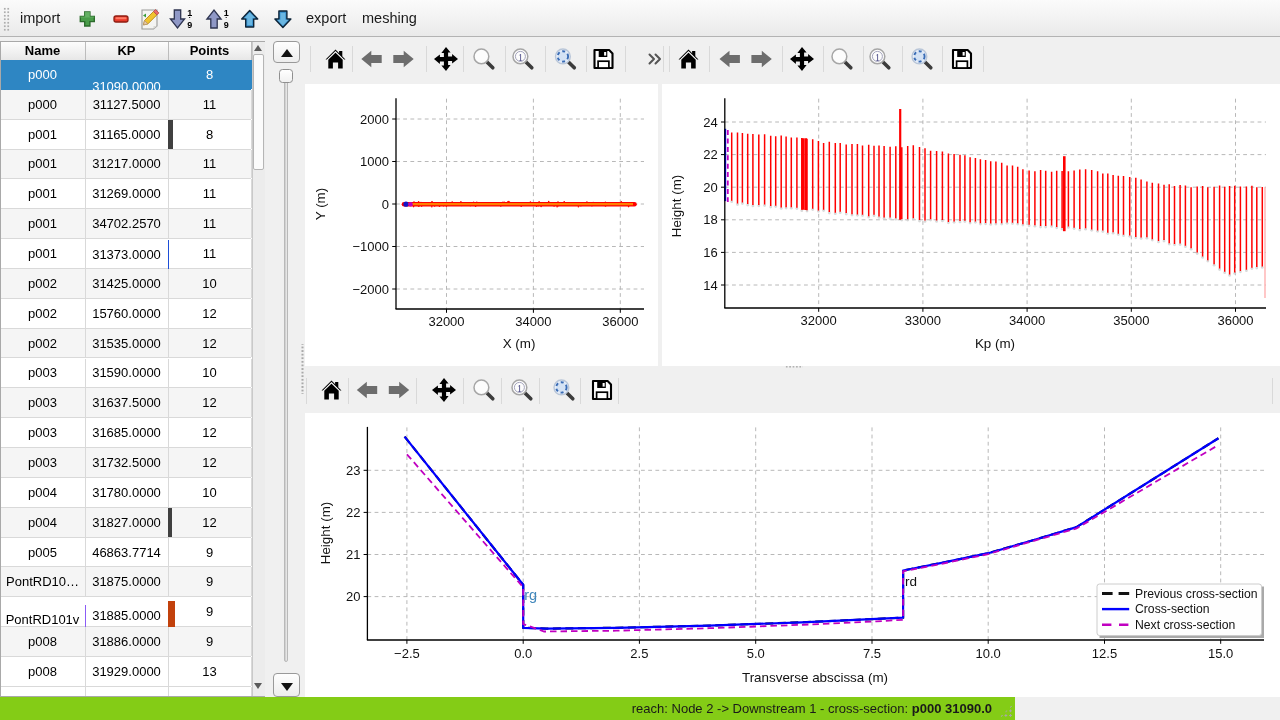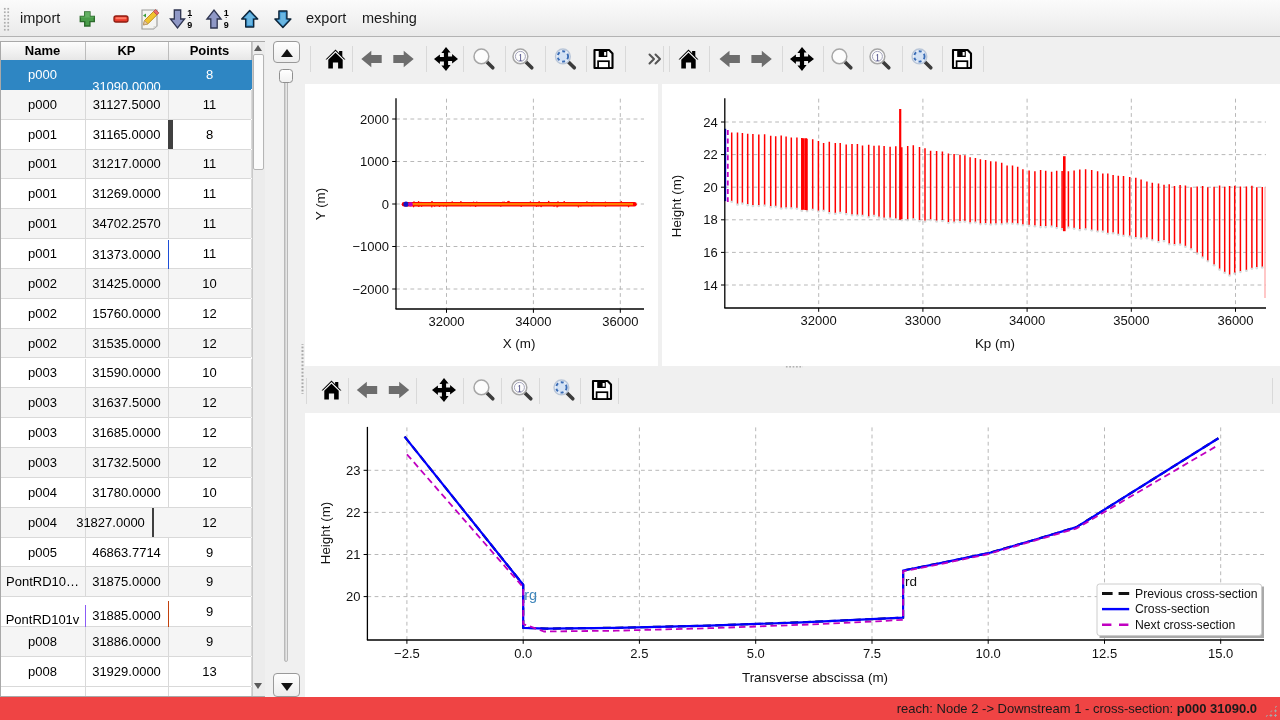--- a/index.html
+++ b/index.html
@@ -123,36 +123,36 @@
     <div style="position:absolute;left:85.0px;top:0;width:82.0px;height:100%;border-right:1px solid #d9d9d9;display:flex;align-items:center;justify-content:center;overflow:hidden">31732.5000</div>
     <div style="position:absolute;left:168.0px;top:0;width:82.0px;height:100%;border-right:1px solid #d9d9d9;display:flex;align-items:center;justify-content:center;overflow:hidden">12</div>
   </div>
 <div style="position:absolute;left:0.5px;top:477.90px;width:250px;height:29.85px;background:#fff;box-sizing:border-box;border-bottom:1px solid #d9d9d9;font:13px 'Liberation Sans',sans-serif;color:#000">
     <div style="position:absolute;left:0.0px;top:0;width:84.0px;height:100%;border-right:1px solid #d9d9d9;display:flex;align-items:center;justify-content:center;overflow:hidden">p004</div>
     <div style="position:absolute;left:85.0px;top:0;width:82.0px;height:100%;border-right:1px solid #d9d9d9;display:flex;align-items:center;justify-content:center;overflow:hidden">31780.0000</div>
     <div style="position:absolute;left:168.0px;top:0;width:82.0px;height:100%;border-right:1px solid #d9d9d9;display:flex;align-items:center;justify-content:center;overflow:hidden">10</div>
   </div>
 <div style="position:absolute;left:0.5px;top:507.75px;width:250px;height:29.85px;background:#f5f5f5;box-sizing:border-box;border-bottom:1px solid #d9d9d9;font:13px 'Liberation Sans',sans-serif;color:#000">
     <div style="position:absolute;left:0.0px;top:0;width:84.0px;height:100%;border-right:1px solid #d9d9d9;display:flex;align-items:center;justify-content:center;overflow:hidden">p004</div>
-    <div style="position:absolute;left:69px;top:0;width:82.0px;height:100%;border-right:2px solid #404040;display:flex;align-items:center;justify-content:center;overflow:hidden">31827.0000</div>
+    <div style="position:absolute;left:85.0px;top:0;width:82.0px;height:100%;border-right:4px solid #404040;display:flex;align-items:center;justify-content:center;overflow:hidden">31827.0000</div>
     <div style="position:absolute;left:168.0px;top:0;width:82.0px;height:100%;border-right:1px solid #d9d9d9;display:flex;align-items:center;justify-content:center;overflow:hidden">12</div>
   </div>
 <div style="position:absolute;left:0.5px;top:537.60px;width:250px;height:29.85px;background:#fff;box-sizing:border-box;border-bottom:1px solid #d9d9d9;font:13px 'Liberation Sans',sans-serif;color:#000">
     <div style="position:absolute;left:0.0px;top:0;width:84.0px;height:100%;border-right:1px solid #d9d9d9;display:flex;align-items:center;justify-content:center;overflow:hidden">p005</div>
     <div style="position:absolute;left:85.0px;top:0;width:82.0px;height:100%;border-right:1px solid #d9d9d9;display:flex;align-items:center;justify-content:center;overflow:hidden">46863.7714</div>
     <div style="position:absolute;left:168.0px;top:0;width:82.0px;height:100%;border-right:1px solid #d9d9d9;display:flex;align-items:center;justify-content:center;overflow:hidden">9</div>
   </div>
 <div style="position:absolute;left:0.5px;top:567.45px;width:250px;height:29.85px;background:#f5f5f5;box-sizing:border-box;border-bottom:1px solid #d9d9d9;font:13px 'Liberation Sans',sans-serif;color:#000">
     <div style="position:absolute;left:0.0px;top:0;width:84.0px;height:100%;border-right:1px solid #d9d9d9;display:flex;align-items:center;justify-content:center;overflow:hidden">PontRD10…</div>
     <div style="position:absolute;left:85.0px;top:0;width:82.0px;height:100%;border-right:1px solid #d9d9d9;display:flex;align-items:center;justify-content:center;overflow:hidden">31875.0000</div>
     <div style="position:absolute;left:168.0px;top:0;width:82.0px;height:100%;border-right:1px solid #d9d9d9;display:flex;align-items:center;justify-content:center;overflow:hidden">9</div>
   </div>
 <div style="position:absolute;left:0.5px;top:597.30px;width:250px;height:29.85px;background:#fff;box-sizing:border-box;border-bottom:1px solid #d9d9d9;font:13px 'Liberation Sans',sans-serif;color:#000">
     <div style="position:absolute;left:0.0px;top:8px;width:84.0px;height:100%;border-right:1px solid #8b5cf6;display:flex;align-items:center;justify-content:center;overflow:hidden">PontRD101v</div>
-    <div style="position:absolute;left:85.0px;top:4px;width:82.0px;height:100%;border-right:1px solid #c2410c;display:flex;align-items:center;justify-content:center;overflow:hidden">31885.0000</div>
+    <div style="position:absolute;left:85.0px;top:4px;width:82.0px;height:100%;border-right:7px solid #c2410c;display:flex;align-items:center;justify-content:center;overflow:hidden">31885.0000</div>
     <div style="position:absolute;left:168.0px;top:0;width:82.0px;height:100%;border-right:1px solid #d9d9d9;display:flex;align-items:center;justify-content:center;overflow:hidden">9</div>
   </div>
 <div style="position:absolute;left:0.5px;top:627.15px;width:250px;height:29.85px;background:#f5f5f5;box-sizing:border-box;border-bottom:1px solid #d9d9d9;font:13px 'Liberation Sans',sans-serif;color:#000">
     <div style="position:absolute;left:0.0px;top:0;width:84.0px;height:100%;border-right:1px solid #d9d9d9;display:flex;align-items:center;justify-content:center;overflow:hidden">p008</div>
     <div style="position:absolute;left:85.0px;top:0;width:82.0px;height:100%;border-right:1px solid #d9d9d9;display:flex;align-items:center;justify-content:center;overflow:hidden">31886.0000</div>
     <div style="position:absolute;left:168.0px;top:0;width:82.0px;height:100%;border-right:1px solid #d9d9d9;display:flex;align-items:center;justify-content:center;overflow:hidden">9</div>
   </div>
 <div style="position:absolute;left:0.5px;top:657.00px;width:250px;height:29.85px;background:#fff;box-sizing:border-box;border-bottom:1px solid #d9d9d9;font:13px 'Liberation Sans',sans-serif;color:#000">
     <div style="position:absolute;left:0.0px;top:0;width:84.0px;height:100%;border-right:1px solid #d9d9d9;display:flex;align-items:center;justify-content:center;overflow:hidden">p008</div>
     <div style="position:absolute;left:85.0px;top:0;width:82.0px;height:100%;border-right:1px solid #d9d9d9;display:flex;align-items:center;justify-content:center;overflow:hidden">31929.0000</div>
@@ -628,16 +628,16 @@
 <text x="55.4" y="61.8" font-family="&quot;Liberation Sans&quot;, sans-serif" font-size="13" fill="#111" text-anchor="end">23</text>
 <line x1="62.4" y1="99.4" x2="58.6" y2="99.4" stroke="#000" stroke-width="1"></line>
 <text x="55.4" y="103.9" font-family="&quot;Liberation Sans&quot;, sans-serif" font-size="13" fill="#111" text-anchor="end">22</text>
 <line x1="62.4" y1="141.5" x2="58.6" y2="141.5" stroke="#000" stroke-width="1"></line>
 <text x="55.4" y="146.0" font-family="&quot;Liberation Sans&quot;, sans-serif" font-size="13" fill="#111" text-anchor="end">21</text>
 <line x1="62.4" y1="183.6" x2="58.6" y2="183.6" stroke="#000" stroke-width="1"></line>
 <text x="55.4" y="188.1" font-family="&quot;Liberation Sans&quot;, sans-serif" font-size="13" fill="#111" text-anchor="end">20</text>
 <text x="510" y="269.0" font-family="&quot;Liberation Sans&quot;, sans-serif" font-size="13.4" fill="#111" text-anchor="middle">Transverse abscissa (m)</text>
 <text x="25" y="120" font-family="&quot;Liberation Sans&quot;, sans-serif" font-size="13.4" fill="#111" text-anchor="middle" transform="rotate(-90 25 120)">Height (m)</text>
 </svg>
-<div style="position:absolute;left:0;top:697px;width:1280px;height:23px;background:#ef4444">
+<div style="position:absolute;left:0;top:697px;width:1015px;height:23px;background:#84cc16">
     <div style="position:absolute;right:23px;top:0;height:23px;font:13px/23px 'Liberation Sans',sans-serif;color:#1a1a1a">reach: Node 2 -&gt; Downstream 1 - cross-section: <b>p000 31090.0</b></div>
     <div style="position:absolute;right:2px;bottom:2px;width:14px;height:14px;background-image:radial-gradient(circle,#a8a8a8 1.1px,rgba(0,0,0,0) 1.3px);background-size:4.6px 4.6px;clip-path:polygon(100% 0,100% 100%,0 100%)"></div>
   </div>
 
 </body></html>

